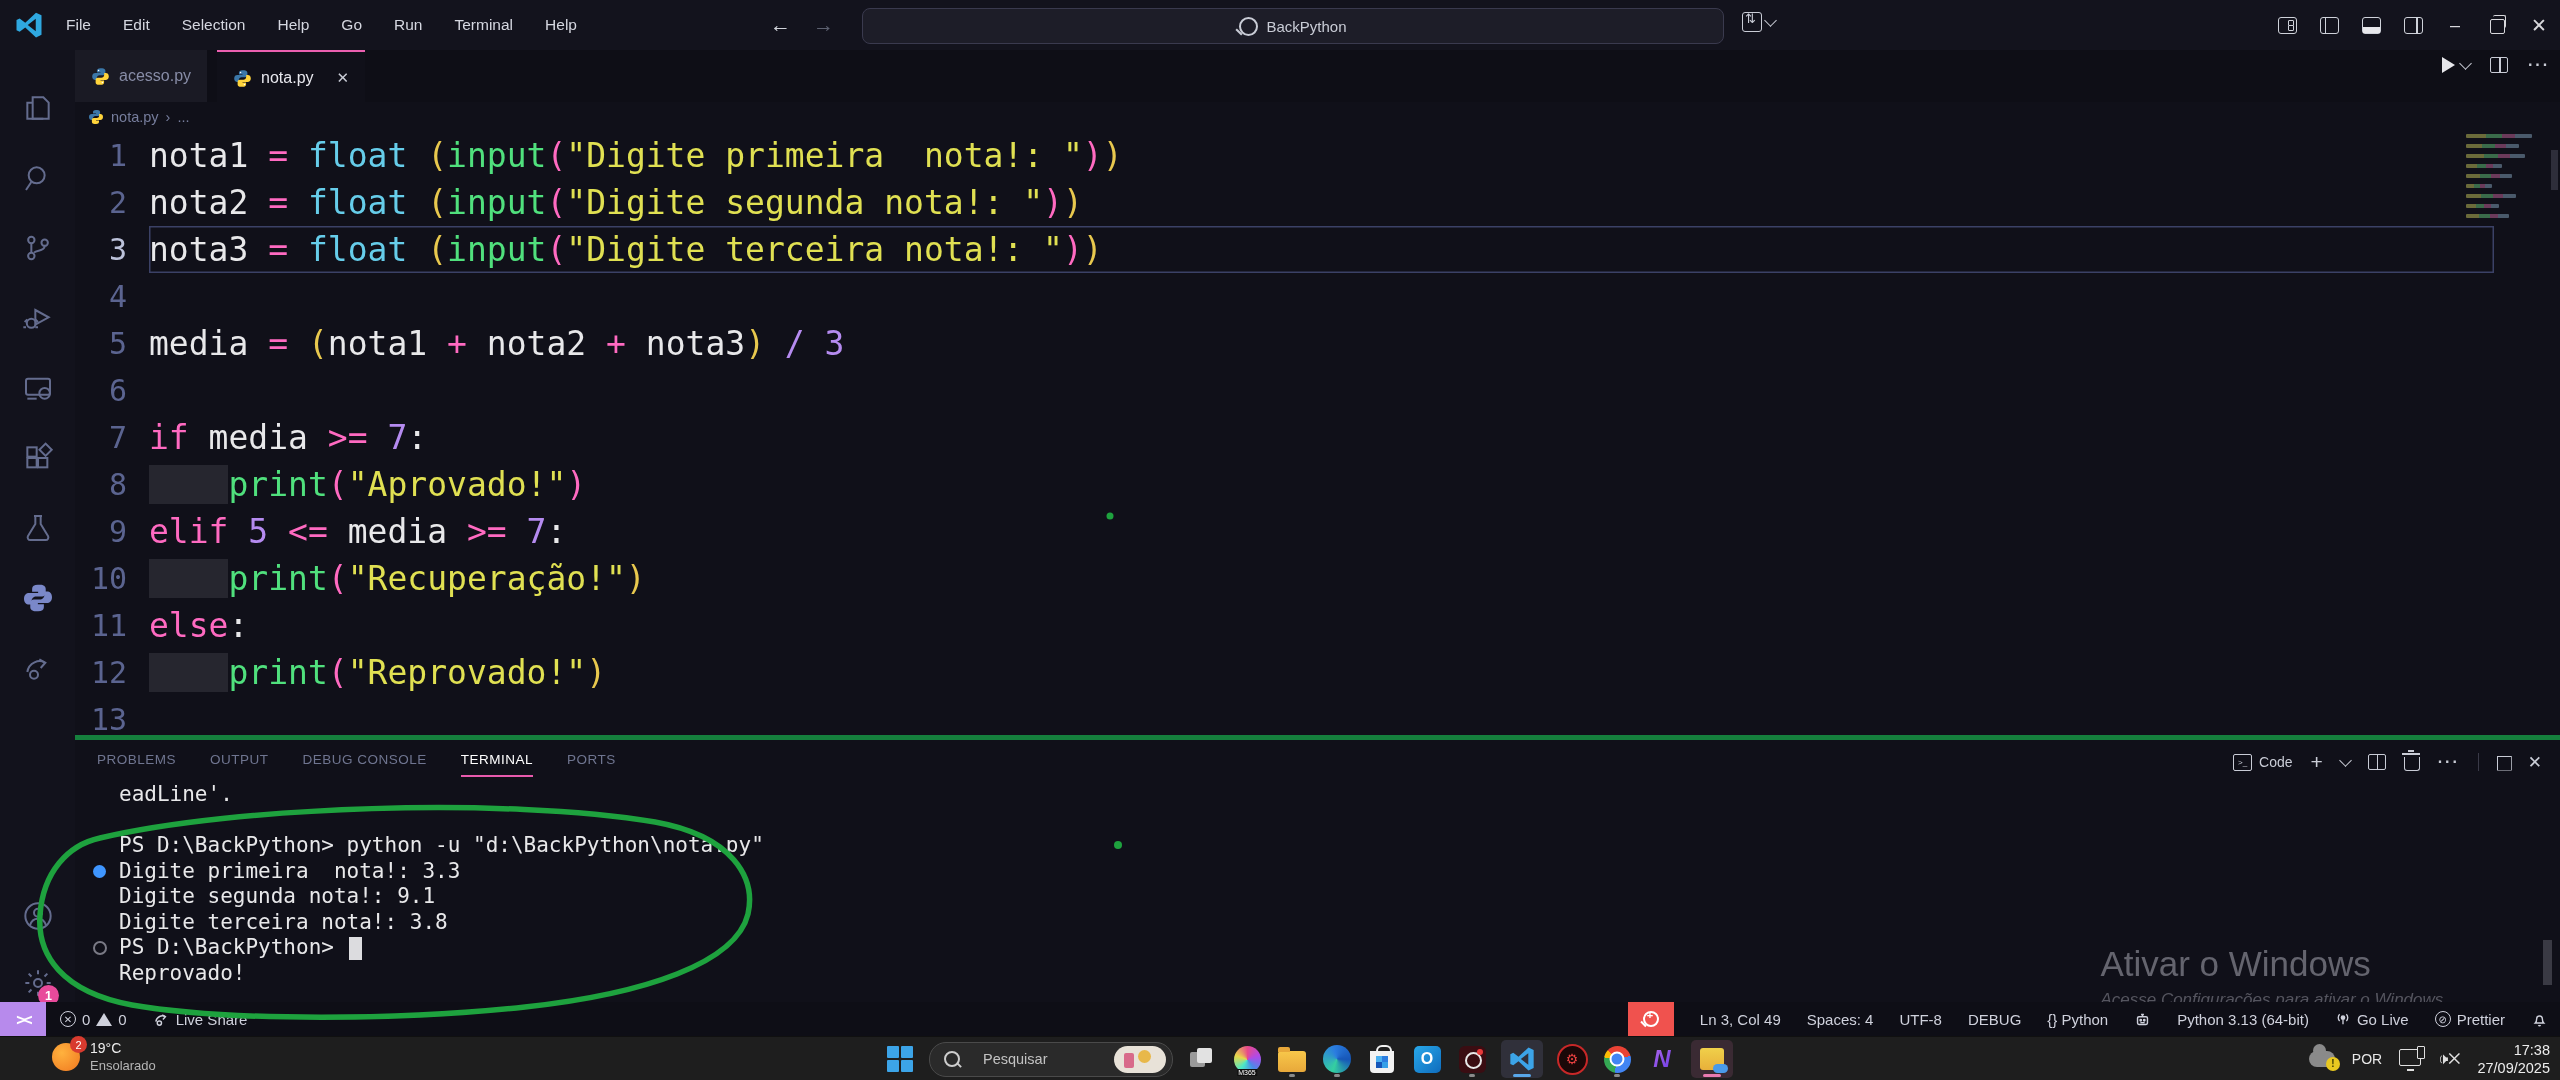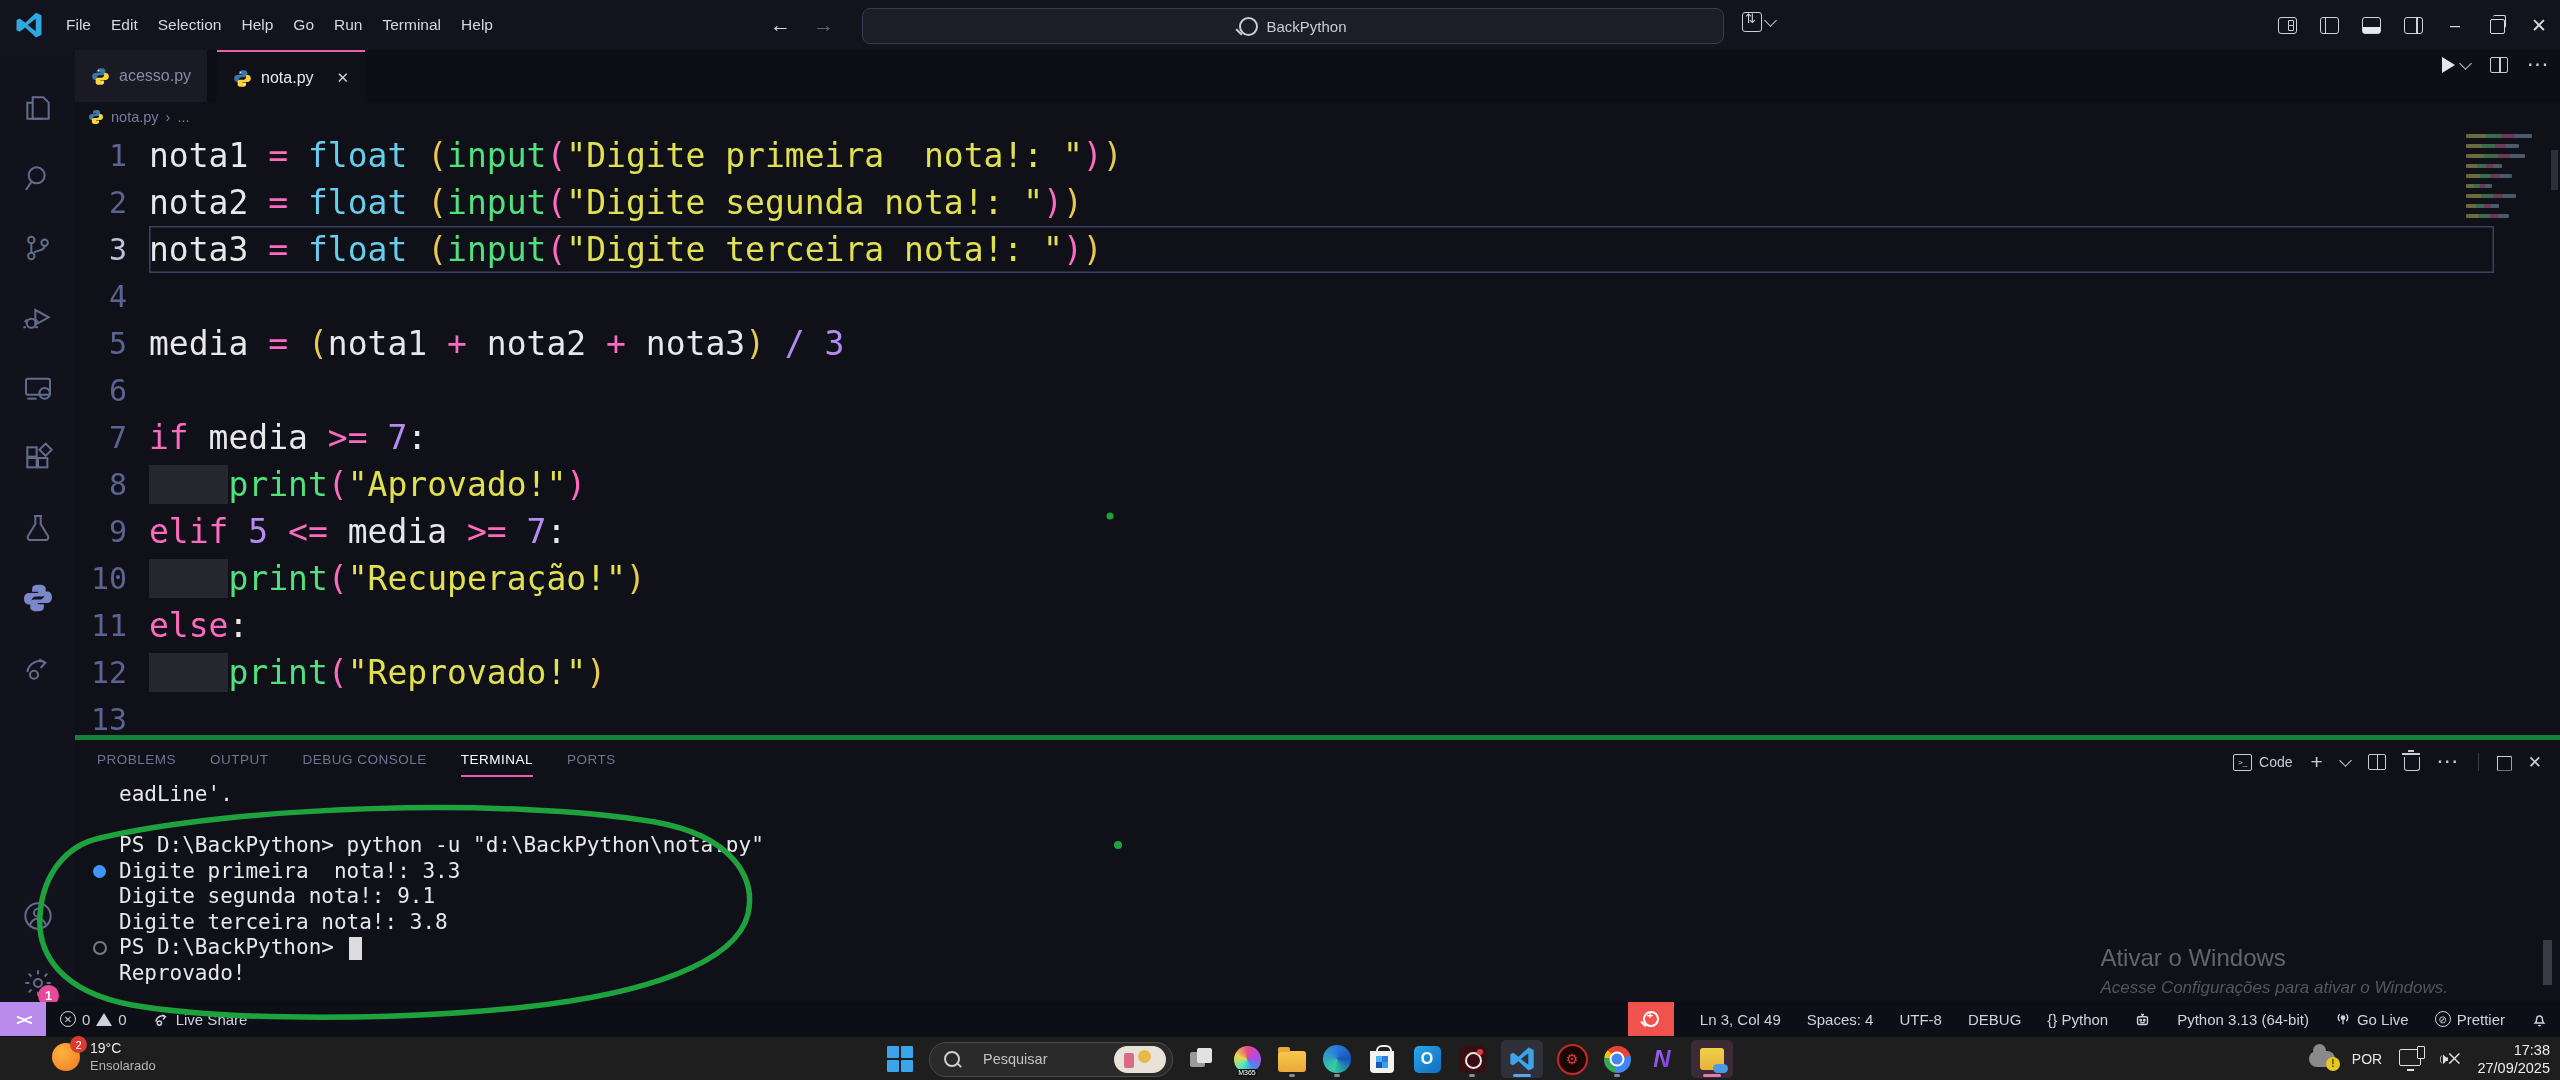--- a/index.html
+++ b/index.html
@@ -1,21 +1,21 @@
 <!DOCTYPE html>
 <html><head>
 <meta charset="utf-8">
 <style>
   html,body{margin:0;padding:0;background:#000;}
   #screen{position:relative;width:2560px;height:1080px;background:#101019;overflow:hidden;
           font-family:"Liberation Sans",sans-serif;color:#d5d7e0;}
   
   #titlebar{position:absolute;left:0;top:0;width:2560px;height:50px;background:#13131d;display:flex;align-items:center;}
   .vslogo{width:30px;height:30px;margin:0 12px 0 14px;flex:0 0 auto;}
-  #menubar{display:flex;align-items:center;}
+  #menubar{display:flex;align-items:center;gap:12px;}
   .menu-item{padding:0 10px;font-size:15.5px;color:#d5d7e0;line-height:50px;cursor:default;}
   .navarrows{position:absolute;left:770px;top:0;height:50px;display:flex;align-items:center;gap:22px;font-size:21px;}
   .arrow-back{color:#d0d3da;} .arrow-fwd{color:#5d6170;}
   #cmdcenter{position:absolute;left:862px;top:8px;width:860px;height:34px;background:#1d1d28;border:1px solid #3a3a4e;
              border-radius:8px;display:flex;align-items:center;justify-content:center;gap:8px;font-size:15px;color:#c9ccd6;}
   .mag{width:15px;height:15px;border:2px solid #c9ccd6;border-radius:50%;position:relative;}
   .mag::after{content:"";position:absolute;left:-6px;top:12px;width:8px;height:2px;background:#c9ccd6;transform:rotate(45deg);}
   #layoutextra{position:absolute;left:1742px;top:12px;display:flex;align-items:center;gap:4px;color:#c9ccd6;}
   .sq-arrow{width:18px;height:18px;border:1.6px solid #c9ccd6;border-radius:3px;position:relative;}
   .sq-arrow::after{content:"⇅";position:absolute;left:2px;top:-2px;font-size:13px;}
@@ -86,21 +86,21 @@
   .maxi::before,.maxi::after{content:"";position:absolute;width:13px;height:13px;}
   .maxi::before{border-left:1.7px solid #c9ccd6;border-top:1.7px solid #c9ccd6;clip-path:polygon(0 0,35% 0,35% 35%,0 35%);left:0;top:0;width:100%;height:100%;border:1.7px solid #c9ccd6;clip-path:polygon(0 0,100% 0,100% 100%,0 100%,0 0,28% 28%,28% 72%,72% 72%,72% 28%,28% 28%);}
   #terminal{position:absolute;left:22px;top:42px;font-family:"DejaVu Sans Mono",monospace;font-size:21px;color:#e8e8ea;}
   .tline{height:25.5px;line-height:25.5px;white-space:pre;position:relative;padding-left:22px;}
   .tdot{position:absolute;left:-4px;top:6px;width:13px;height:13px;border-radius:50%;}
   .tdot.blue{background:#3f96ff;}
   .tdot.grey{border:2px solid #7a7a85;width:10px;height:10px;}
   .cursorblock{display:inline-block;width:13px;height:23px;background:#dcdcdf;vertical-align:middle;margin-left:2px;}
   
   #watermark{position:absolute;right:112px;top:944px;text-align:left;pointer-events:none;}
-  #watermark .w1{font-size:24px;color:#64646e;}
+  #watermark .w1{font-size:35px;color:#64646e;}
   #watermark .w2{font-size:17px;color:#55555f;margin-top:6px;font-style:italic;}
   .panelscroll{position:absolute;right:8px;top:935px;width:9px;height:45px;background:#3a3a44;}
   
   #statusbar{position:absolute;left:0;top:1002px;width:2560px;height:34px;background:#0e0e16;display:flex;align-items:center;font-size:15px;color:#cfd1dc;}
   #remoteblock{width:46px;height:34px;background:#b78aec;color:#fff;display:flex;align-items:center;justify-content:center;
                font-family:"DejaVu Sans Mono",monospace;font-size:16px;font-weight:bold;letter-spacing:-3px;}
   .sbitem{display:flex;align-items:center;gap:6px;margin-left:14px;}
   .sbright{position:absolute;right:12px;display:flex;align-items:center;gap:13px;height:34px;}
   .sbright .sbitem{margin-left:13px;}
   #sbsearch{width:46px;height:34px;background:#f0524e;display:flex;align-items:center;justify-content:center;}

